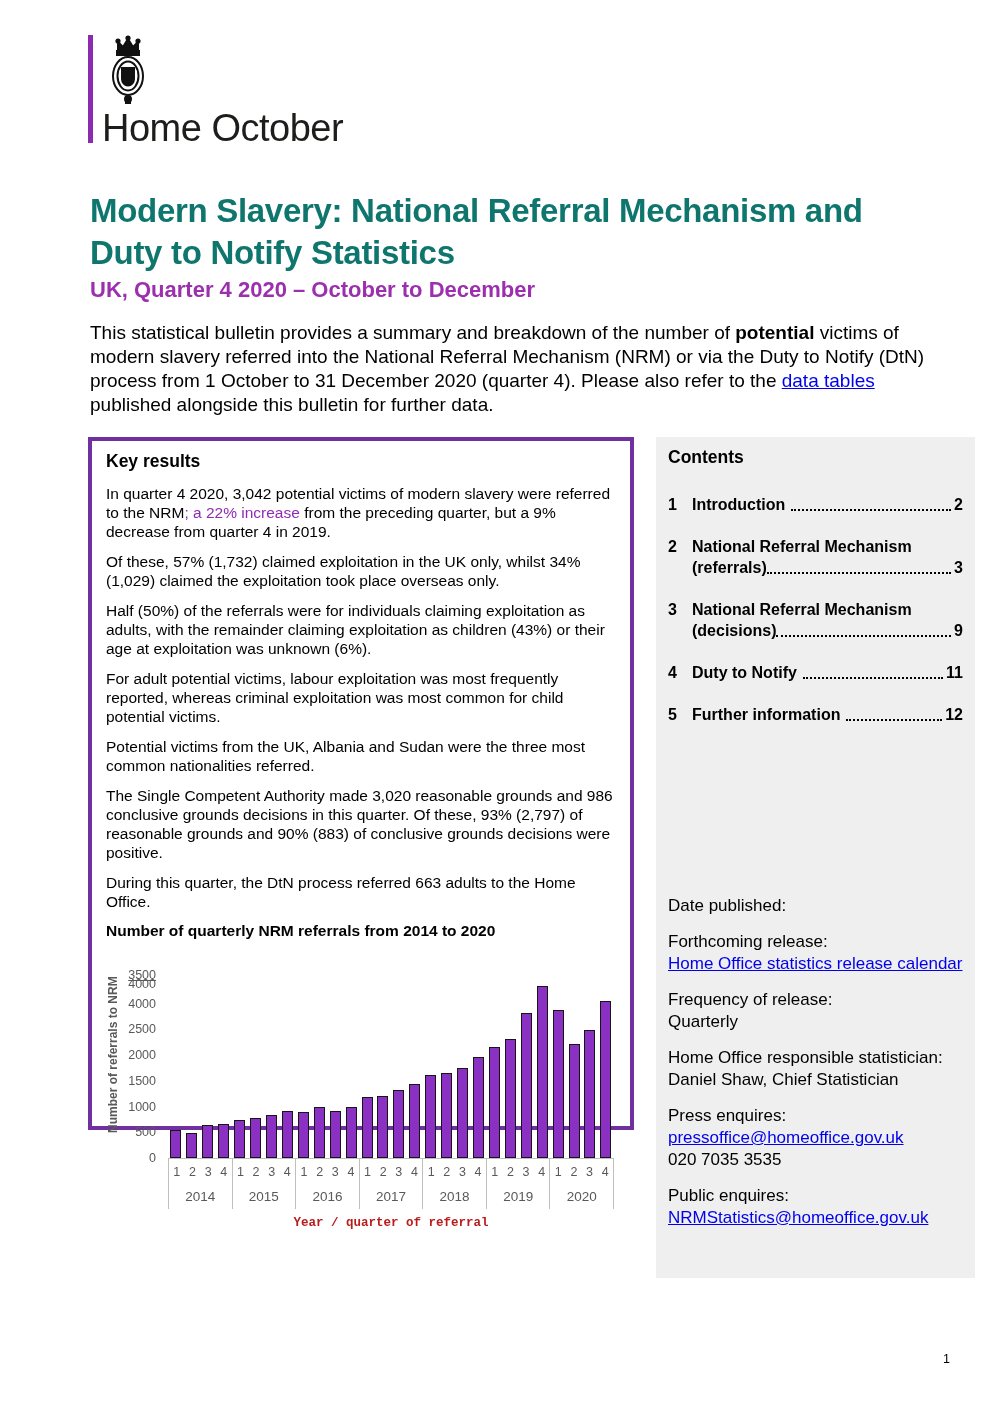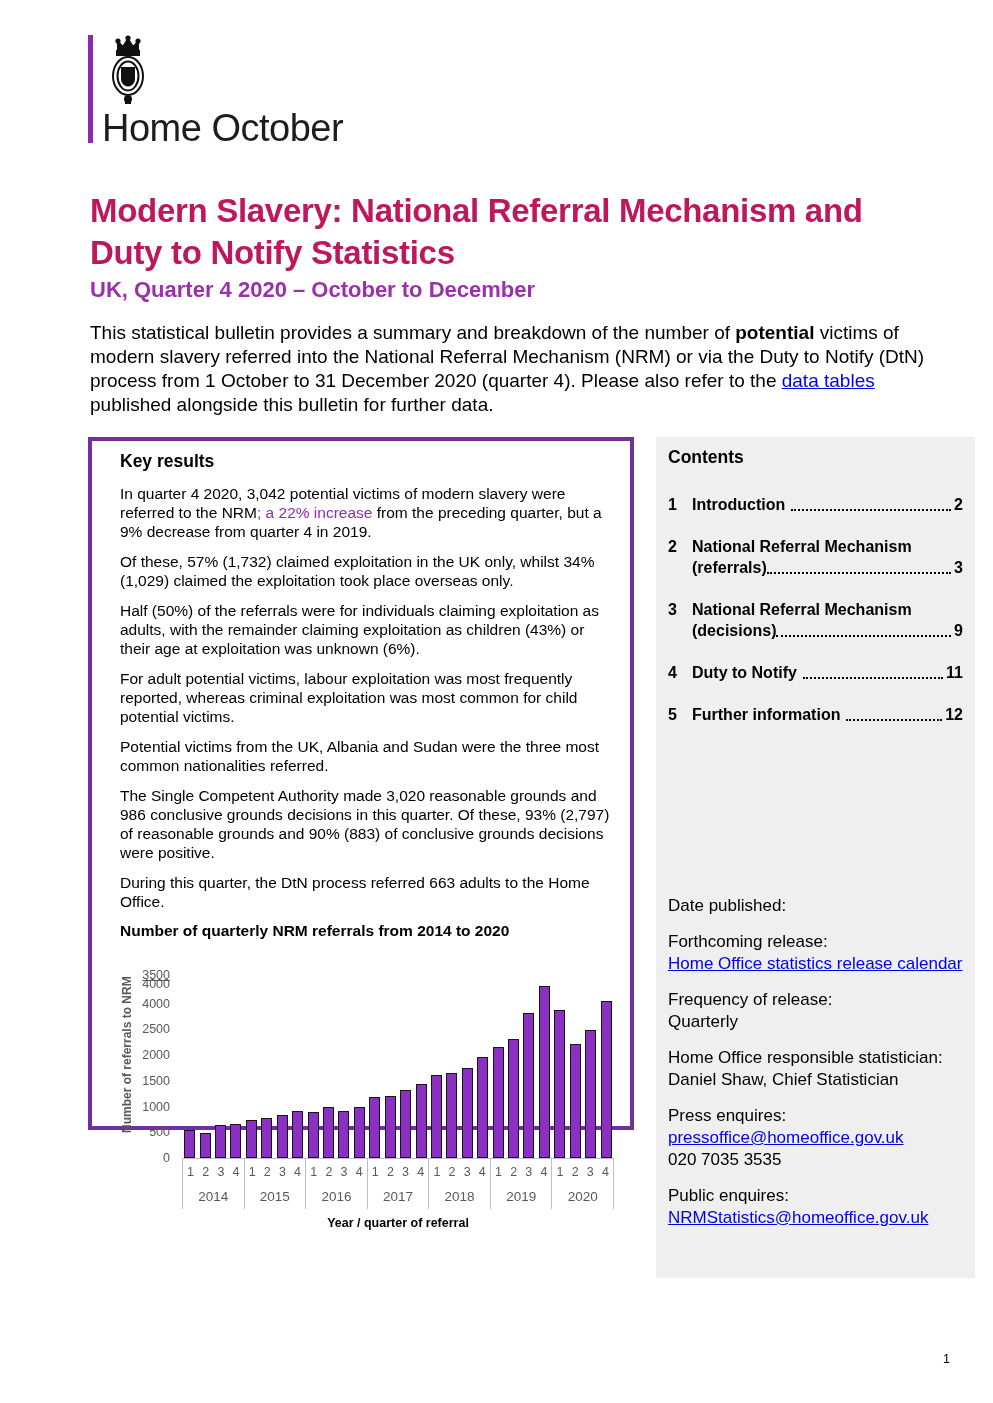--- a/index.html
+++ b/index.html
@@ -7,30 +7,30 @@
   body { font-family:"Liberation Sans", sans-serif; color:#000; }
   .page { position:relative; width:993px; height:1403px; background:#fff; overflow:hidden; }
 
   
   .logo { position:absolute; left:88px; top:35px; width:320px; height:112px; }
   .logo-bar { position:absolute; left:0; top:0; width:5px; height:108px; background:#8A2BB2; }
   .crest { position:absolute; left:17px; top:0; }
   .logo-text { position:absolute; left:14px; top:72px; font-size:38px; color:#1d1d1b; letter-spacing:-0.5px; white-space:nowrap; }
 
   
-  .doc-title { position:absolute; left:90px; top:190px; width:828px; font-size:33px; font-weight:bold; color:#be185d; line-height:42px; letter-spacing:-0.3px; }
+  .doc-title { position:absolute; left:90px; top:190px; width:828px; font-size:33px; font-weight:bold; color:#0f766e; line-height:42px; letter-spacing:-0.3px; }
   .doc-subtitle { position:absolute; left:90px; top:277px; font-size:22px; font-weight:bold; color:#9B2FAE; }
 
   
   .intro { position:absolute; left:90px; top:321px; width:845px; font-size:19px; line-height:24px; color:#000; }
   .intro b { font-weight:bold; }
   a.link { color:#0000EE; text-decoration:underline; cursor:pointer; }
 
   
-  .keybox { position:absolute; left:88px; top:437px; width:546px; height:693px; border:4px solid #7030A0; background:#fff; padding:8px 14px 6px 28px; }
+  .keybox { position:absolute; left:88px; top:437px; width:546px; height:693px; border:4px solid #7030A0; background:#fff; padding:8px 14px 6px 14px; }
   .keybox h2 { font-size:17.5px; font-weight:bold; margin:2px 0 12px 0; }
   .keybox p { font-size:15.5px; line-height:19px; margin:0 0 11px 0; }
   .hl-sep { color:#8F2BB8; }
   .hl { color:#8F2BB8; font-weight:normal; }
 
   
   .chart { position:relative; margin-top:4px; height:310px; }
   .chart-title { font-size:15.5px; font-weight:bold; margin:0 0 12px 0; }
   .chart-area { position:relative; height:284px; }
   .chart-ylabel { position:absolute; left:0; top:0; height:206px; writing-mode:vertical-rl; transform:rotate(180deg); font-size:12px; font-weight:bold; color:#595959; text-align:center; }
@@ -38,21 +38,21 @@
   .ytick { position:absolute; right:6px; width:34px; text-align:right; font-size:12.5px; color:#595959; }
   .chart-plot { position:absolute; left:62px; top:0; right:2px; height:206px; display:flex; align-items:flex-end; }
   .bar-slot { flex:1; display:flex; justify-content:center; }
   .bar { width:11px; background:#8A30C2; border:1.5px solid #161616; }
   .chart-xaxis { position:absolute; left:62px; top:206px; right:2px; border-top:1px solid #BFBFBF; display:flex; }
   .year-group { flex:1; border-right:1px solid #BFBFBF; }
   .year-group:first-child { border-left:1px solid #BFBFBF; }
   .quarter-row { display:flex; height:24px; align-items:center; padding-top:2px; }
   .q-cell { flex:1; text-align:center; font-size:12.5px; color:#595959; }
   .year-label { text-align:center; font-size:13.5px; color:#595959; height:26px; line-height:28px; }
-  .chart-xlabel { position:absolute; left:62px; right:2px; top:264px; text-align:center; font-size:12.5px; font-weight:bold; color:#000000; }
+  .chart-xlabel { position:absolute; left:62px; right:2px; top:264px; text-align:center; font-size:12.5px; font-weight:bold; color:#b91c1c;font-family:Liberation Mono, monospace; }
 
   
   .sidebar { position:absolute; left:656px; top:437px; width:319px; height:841px; background:#EFEFEF; padding:8px 12px; }
   .sidebar h2 { font-size:17.5px; font-weight:bold; margin:2px 0 26px 0; }
   .toc-item { display:flex; margin-bottom:21px; font-size:16px; font-weight:bold; line-height:21px; cursor:pointer; }
   .toc-num { width:24px; flex:none; }
   .toc-body { flex:1; }
   .toc-line { display:flex; align-items:flex-end; }
   .toc-leader { flex:1; border-bottom:2.5px dotted #000; margin:0 3px 4px 6px; min-width:12px; }
   .toc-leader.tight { margin-left:0; }

